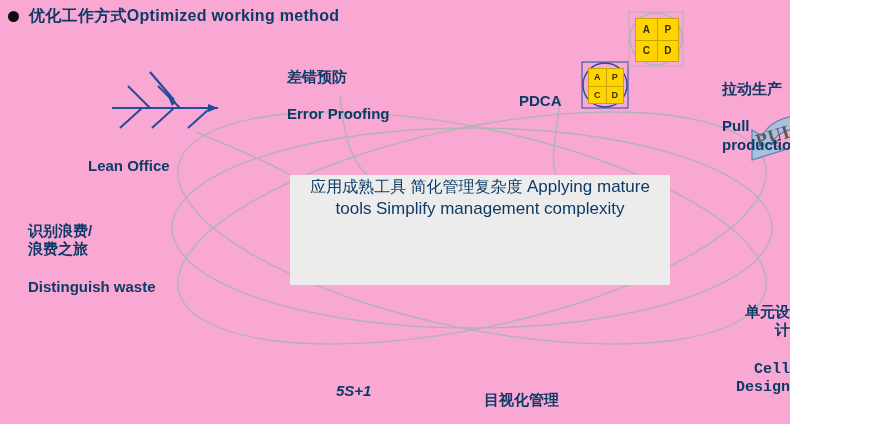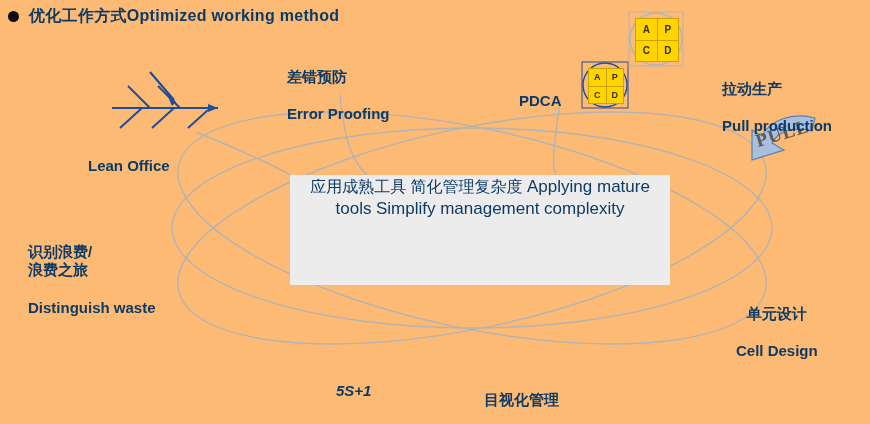--- a/index.html
+++ b/index.html
@@ -2,23 +2,23 @@
 <html><head>
 <meta charset="utf-8">
 <style>
   html, body {
     margin: 0;
     padding: 0;
     background: #ffffff;
   }
   #stage {
     position: relative;
-    width: 870px;
+    width: 790px;
     height: 424px;
-    background: #fdba74;
+    background: #f9a8d4;
     font-family: "Liberation Sans", sans-serif;
     overflow: hidden;
   }
   
   .header {
     position: absolute;
     left: 8px;
     top: 6px;
     display: flex;
     align-items: center;
@@ -86,25 +86,25 @@
     font-size: 15px;
   }
   .label .en {
     display: block;
     font-size: 15px;
   }
   .lbl-error      { left: 287px; top: 48px;  text-align: left; }
   .lbl-pcda       { left: 519px; top: 72px;  text-align: right; }
   .lbl-pull       { left: 722px; top: 60px;  text-align: left; }
   .lbl-lean       { left: 88px;  top: 137px; text-align: left; }
-  .lbl-waste      { left: 28px;  top: 223px; text-align: left; }
+  .lbl-waste      { left: 28px;  top: 202px; text-align: left; }
   .lbl-vsm        { left: 113px; top: 305px; text-align: left; }
   .lbl-5s         { left: 336px; top: 362px; text-align: left; font-style: italic; }
   .lbl-visual     { left: 484px; top: 371px; text-align: left; }
-  .lbl-cell       { left: 736px; top: 285px; text-align: center; }
+  .lbl-cell       { left: 736px; top: 285px; text-align: right; font-family: Liberation Mono, monospace; }
 
   
   .pdca-box {
     position: absolute;
   }
   .pdca-cells {
     position: absolute;
     display: grid;
     grid-template-columns: 1fr 1fr;
     grid-template-rows: 1fr 1fr;

